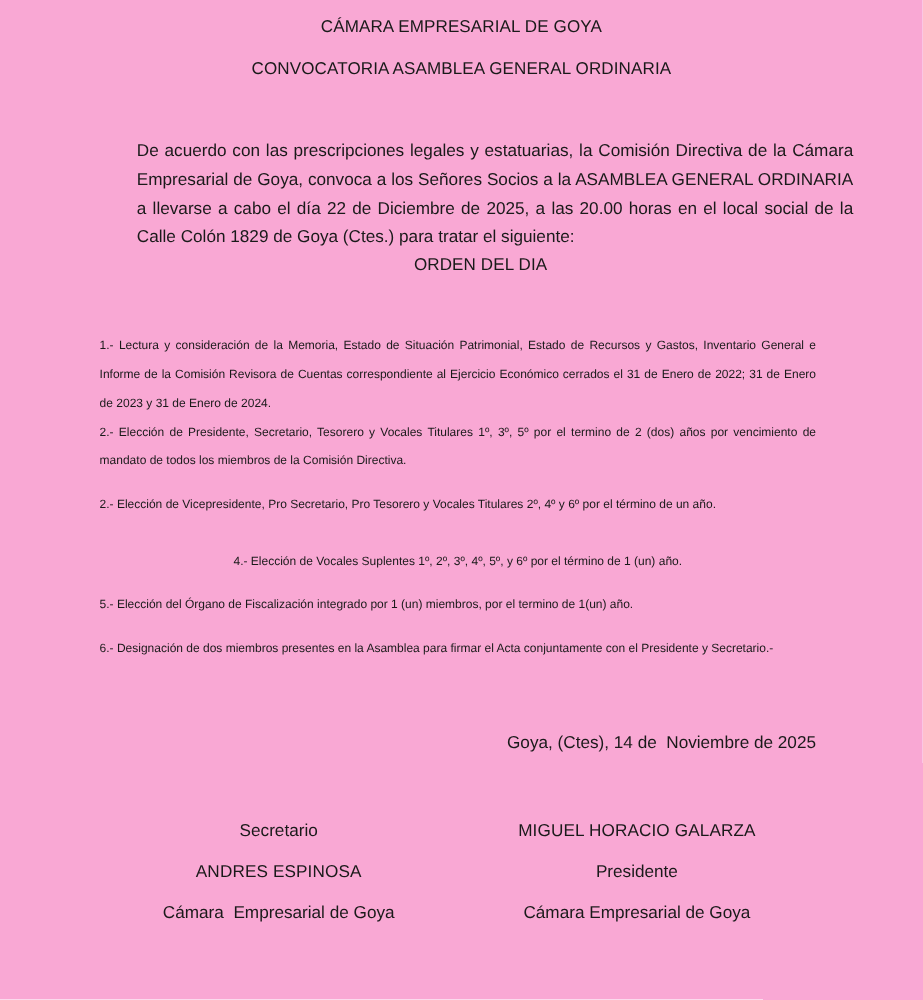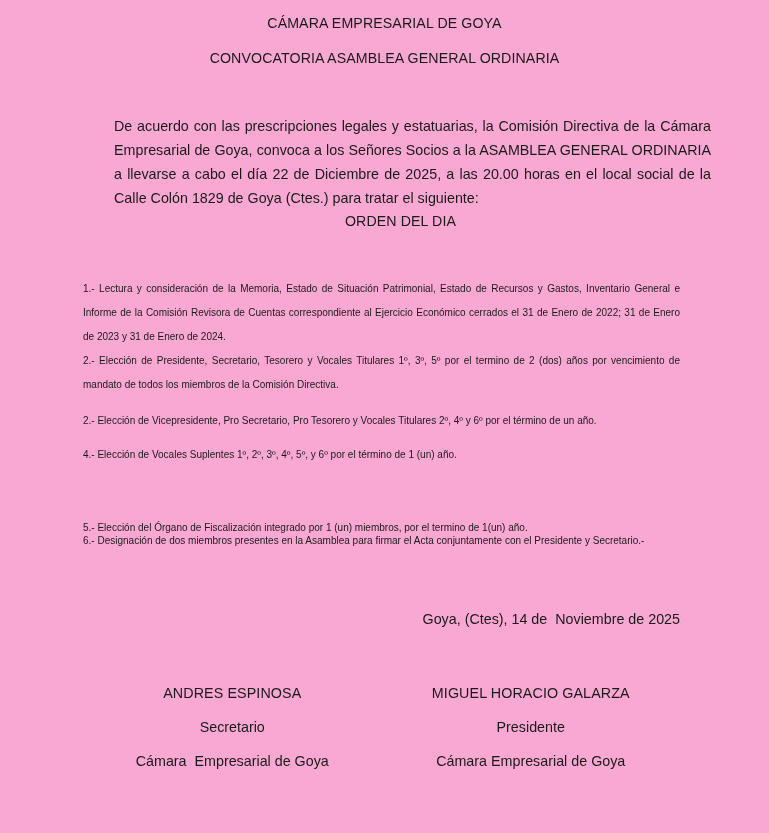--- a/index.html
+++ b/index.html
@@ -71,22 +71,22 @@
     font-size: 10px;
     line-height: 24px;
     text-align: justify;
     text-justify: inter-word;
     color: #1a1a1a;
     white-space: pre-wrap;
   }
   #agenda-item-1 { top: 277px; }
   #agenda-item-2 { top: 349px; }
   #agenda-item-3 { top: 409px; }
-  #agenda-item-4 { top: 443px; text-align: left; }
-  #agenda-item-5 { top: 493px; text-align: left; margin-top: 23px; }
+  #agenda-item-4 { top: 457px; text-align: center; }
+  #agenda-item-5 { top: 493px; text-align: left; }
   #agenda-item-6 { top: 529px; }
 
   
   #dateline {
     position: absolute;
     left: 83px;
     width: 597px;
     top: 608px;
     font-size: 14.3px;
     line-height: 22px;
@@ -142,22 +142,22 @@
 
   <div class="agenda-item" id="agenda-item-5">5.- Elección del Órgano de Fiscalización integrado por 1 (un) miembros, por el termino de 1(un) año.</div>
 
   <div class="agenda-item" id="agenda-item-6">6.- Designación de dos miembros presentes en la Asamblea para firmar el Acta conjuntamente con el Presidente y Secretario.-</div>
 
   <div id="dateline">Goya, (Ctes), 14 de  Noviembre de 2025</div>
 
   <div id="signature-area">
 
     <div class="signature-block">
+      <span class="sig-line sig-role">Secretario</span>
       <span class="sig-line sig-name">ANDRES ESPINOSA</span>
-      <span class="sig-line sig-role">Secretario</span>
       <span class="sig-line sig-org">Cámara  Empresarial de Goya</span>
     </div>
 
     <div class="signature-block">
       <span class="sig-line sig-name">MIGUEL HORACIO GALARZA</span>
       <span class="sig-line sig-role">Presidente</span>
       <span class="sig-line sig-org">Cámara Empresarial de Goya</span>
     </div>
 
   </div>

